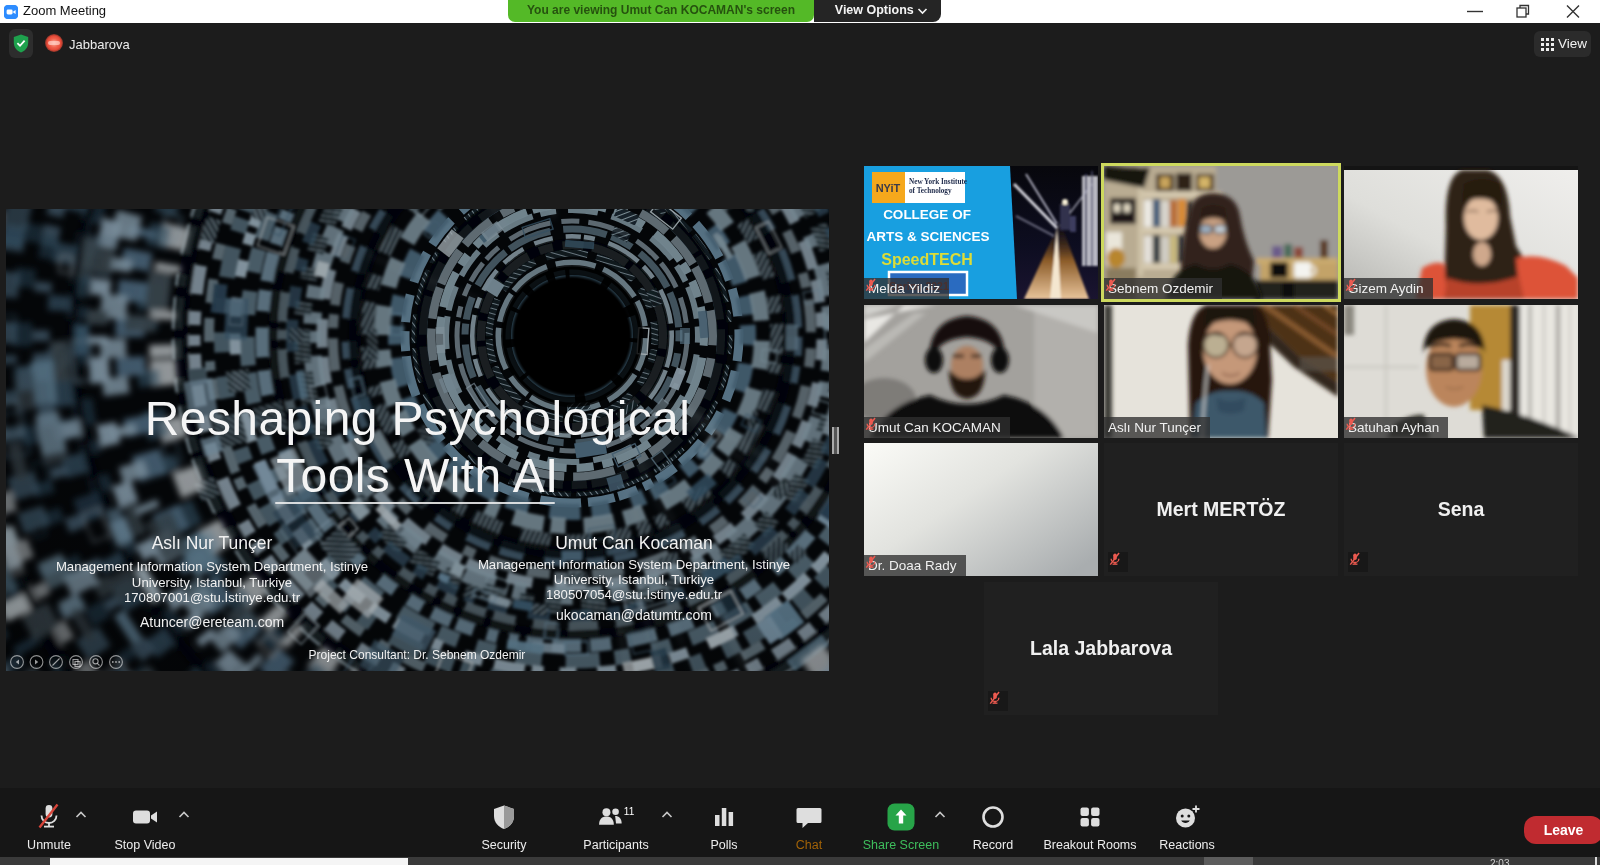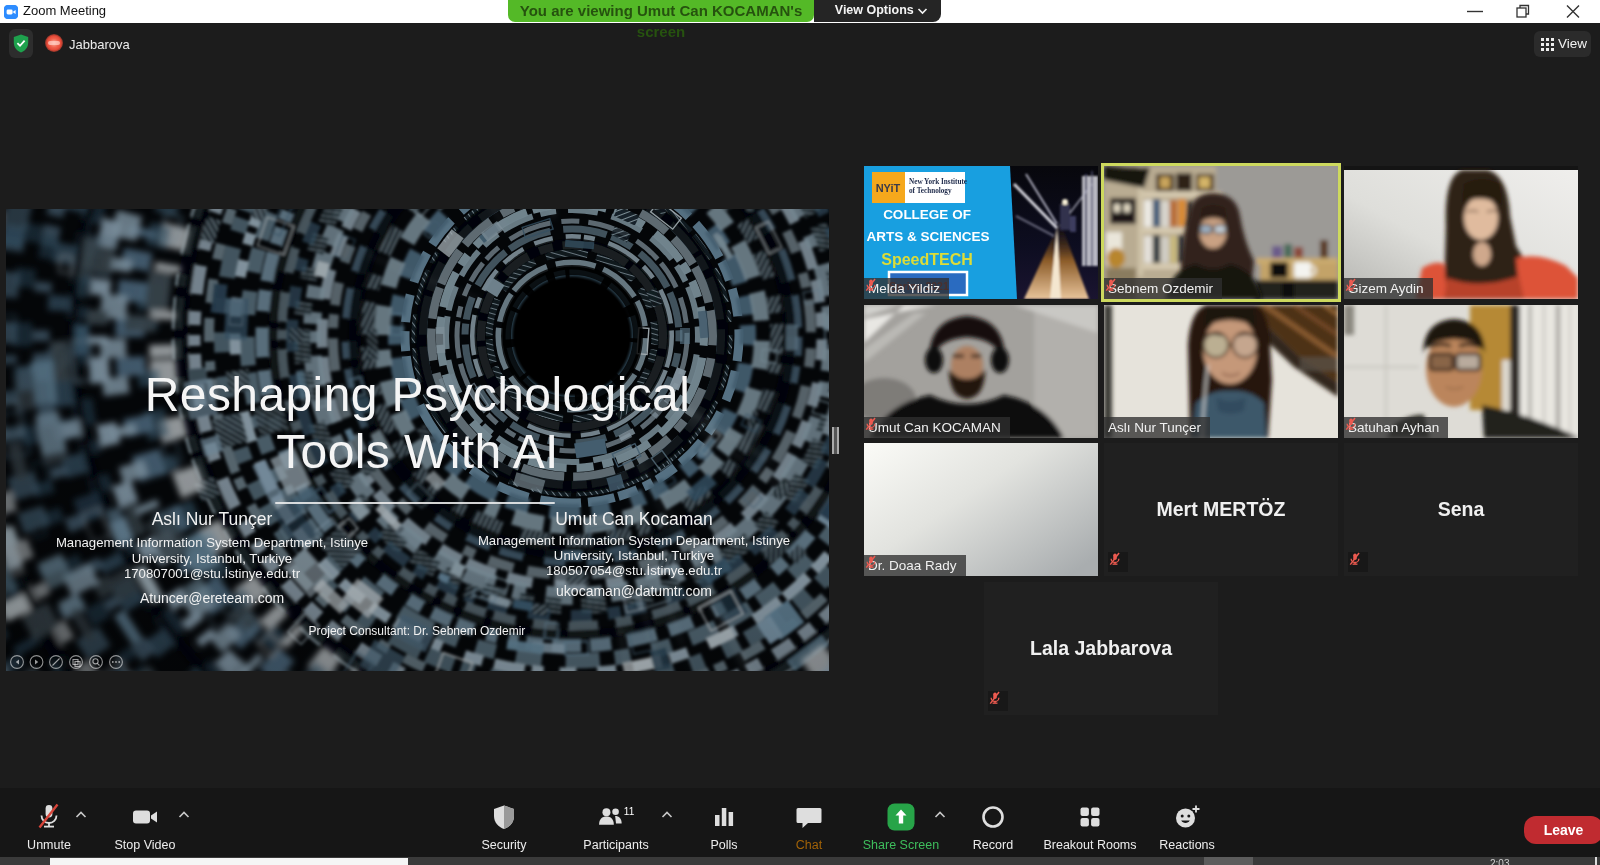--- a/index.html
+++ b/index.html
@@ -6,40 +6,40 @@
 html,body { width:1600px; height:865px; overflow:hidden; background:#1c1c1c;
   font-family:"Liberation Sans", sans-serif; }
 #app { position:relative; width:1600px; height:865px; }
 
 
 #titlebar { position:absolute; left:0; top:0; width:1600px; height:23px; background:#fff; }
 #zicon { position:absolute; left:4px; top:5px; width:14px; height:14px; border-radius:4px;
   background:#2d8cff; }
 #ztitle { position:absolute; left:23px; top:3px; font-size:13px; color:#111; }
 #banner { position:absolute; left:508px; top:0; width:306px; height:22px; background:#54b927;
-  border-radius:0 0 7px 7px; text-align:center; line-height:21px; font-size:15px;
+  border-radius:0 0 7px 7px; text-align:center; line-height:21px; font-size:12px;
   font-weight:bold; color:#26520f; }
 #viewopts { position:absolute; left:814px; top:0; width:127px; height:22px; background:#252525;
   border-radius:0 0 8px 0; color:#f4f4f4; font-weight:bold; font-size:12.5px;
   text-align:center; line-height:21px;padding-left:8px; }
 .winbtn { position:absolute; top:0; width:34px; height:23px; }
 
 
 #shieldbox { position:absolute; left:9px; top:29px; width:24px; height:29px; background:#2d2d2d; border-radius:6px; }
 #recdot { position:absolute; left:45px; top:34px; width:18px; height:18px; border-radius:50%;
   background:radial-gradient(circle at 50% 50%, #ffb3a0 0%, #f0624d 35%, #e64a38 55%, rgba(190,60,40,0.35) 78%, rgba(190,60,40,0) 100%); }
 #rectext { position:absolute; left:69px; top:37px; font-size:13px; color:#ececec; }
 #viewbtn { position:absolute; left:1534px; top:31px; width:57px; height:26px; background:#2b2b2b;
   border-radius:6px; color:#f2f2f2; font-size:13.5px; }
 #viewbtn span { position:absolute; left:24px; top:5px; }
 
 
 #slide { position:absolute; left:6px; top:209px; width:823px; height:462px; background:#06090d; overflow:hidden; }
 #slide svg.bg { position:absolute; left:0; top:0; }
-.sl-txt { position:absolute; color:#f1f1f1; text-align:center; }
+.sl-txt { position:absolute; color:#f1f1f1; text-align:center;margin-top:24px; }
 #sl-title { left:0; top:157px; width:823px; font-size:48px; letter-spacing:0.4px;
   line-height:57px; color:#f5f5f5; }
 #sl-line { position:absolute; left:269px; top:293px; width:280px; height:2px; background:rgba(238,238,238,0.88); border-radius:2px; }
 #sl-n1 { left:86px; top:300px; width:240px; font-size:17.5px; }
 #sl-b1 { left:46px; top:326px; width:320px; font-size:13.2px; line-height:15.5px; }
 #sl-e1 { left:46px; top:381px; width:320px; font-size:14px; }
 #sl-n2 { left:508px; top:300px; width:240px; font-size:17.5px; }
 #sl-b2 { left:468px; top:324px; width:320px; font-size:13.2px; line-height:15px; }
 #sl-e2 { left:468px; top:374px; width:320px; font-size:14px; }
 #sl-pc { left:136px; top:415px; width:550px; font-size:12px; }

